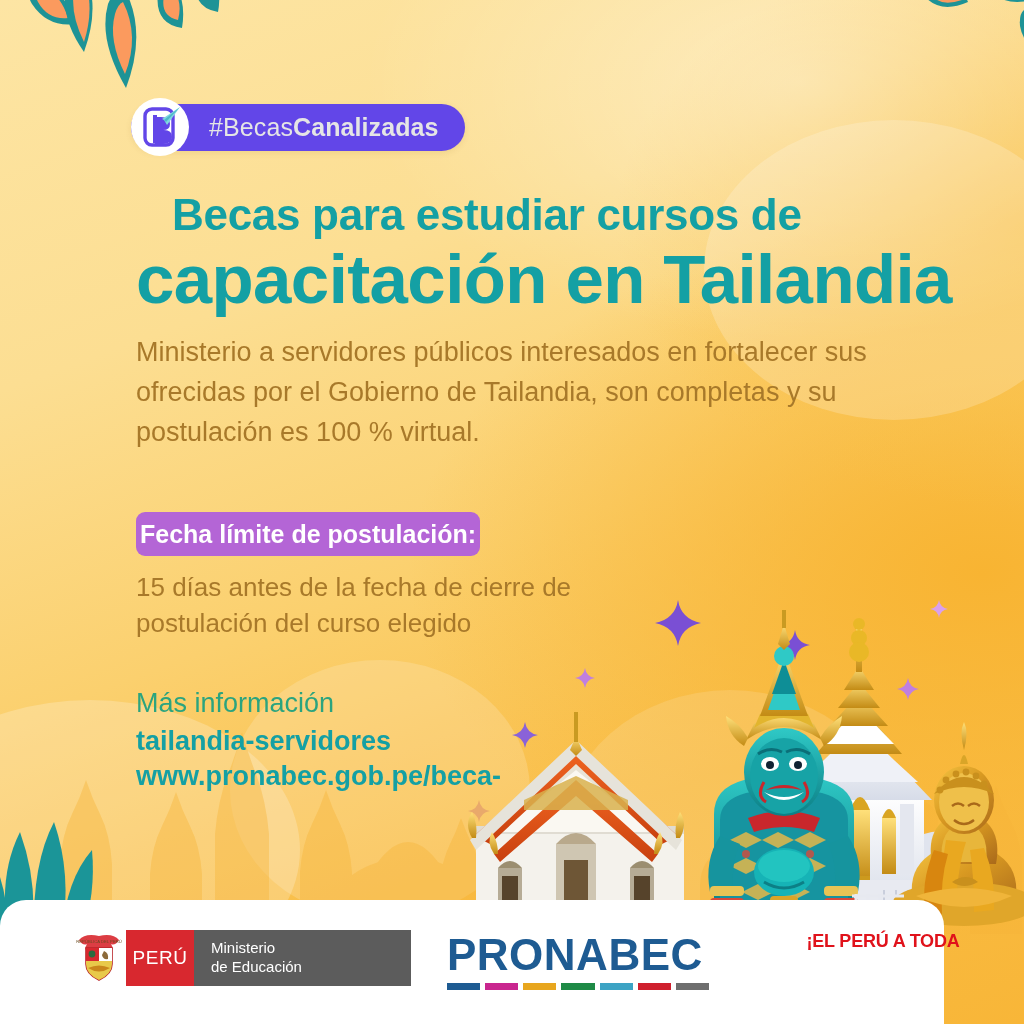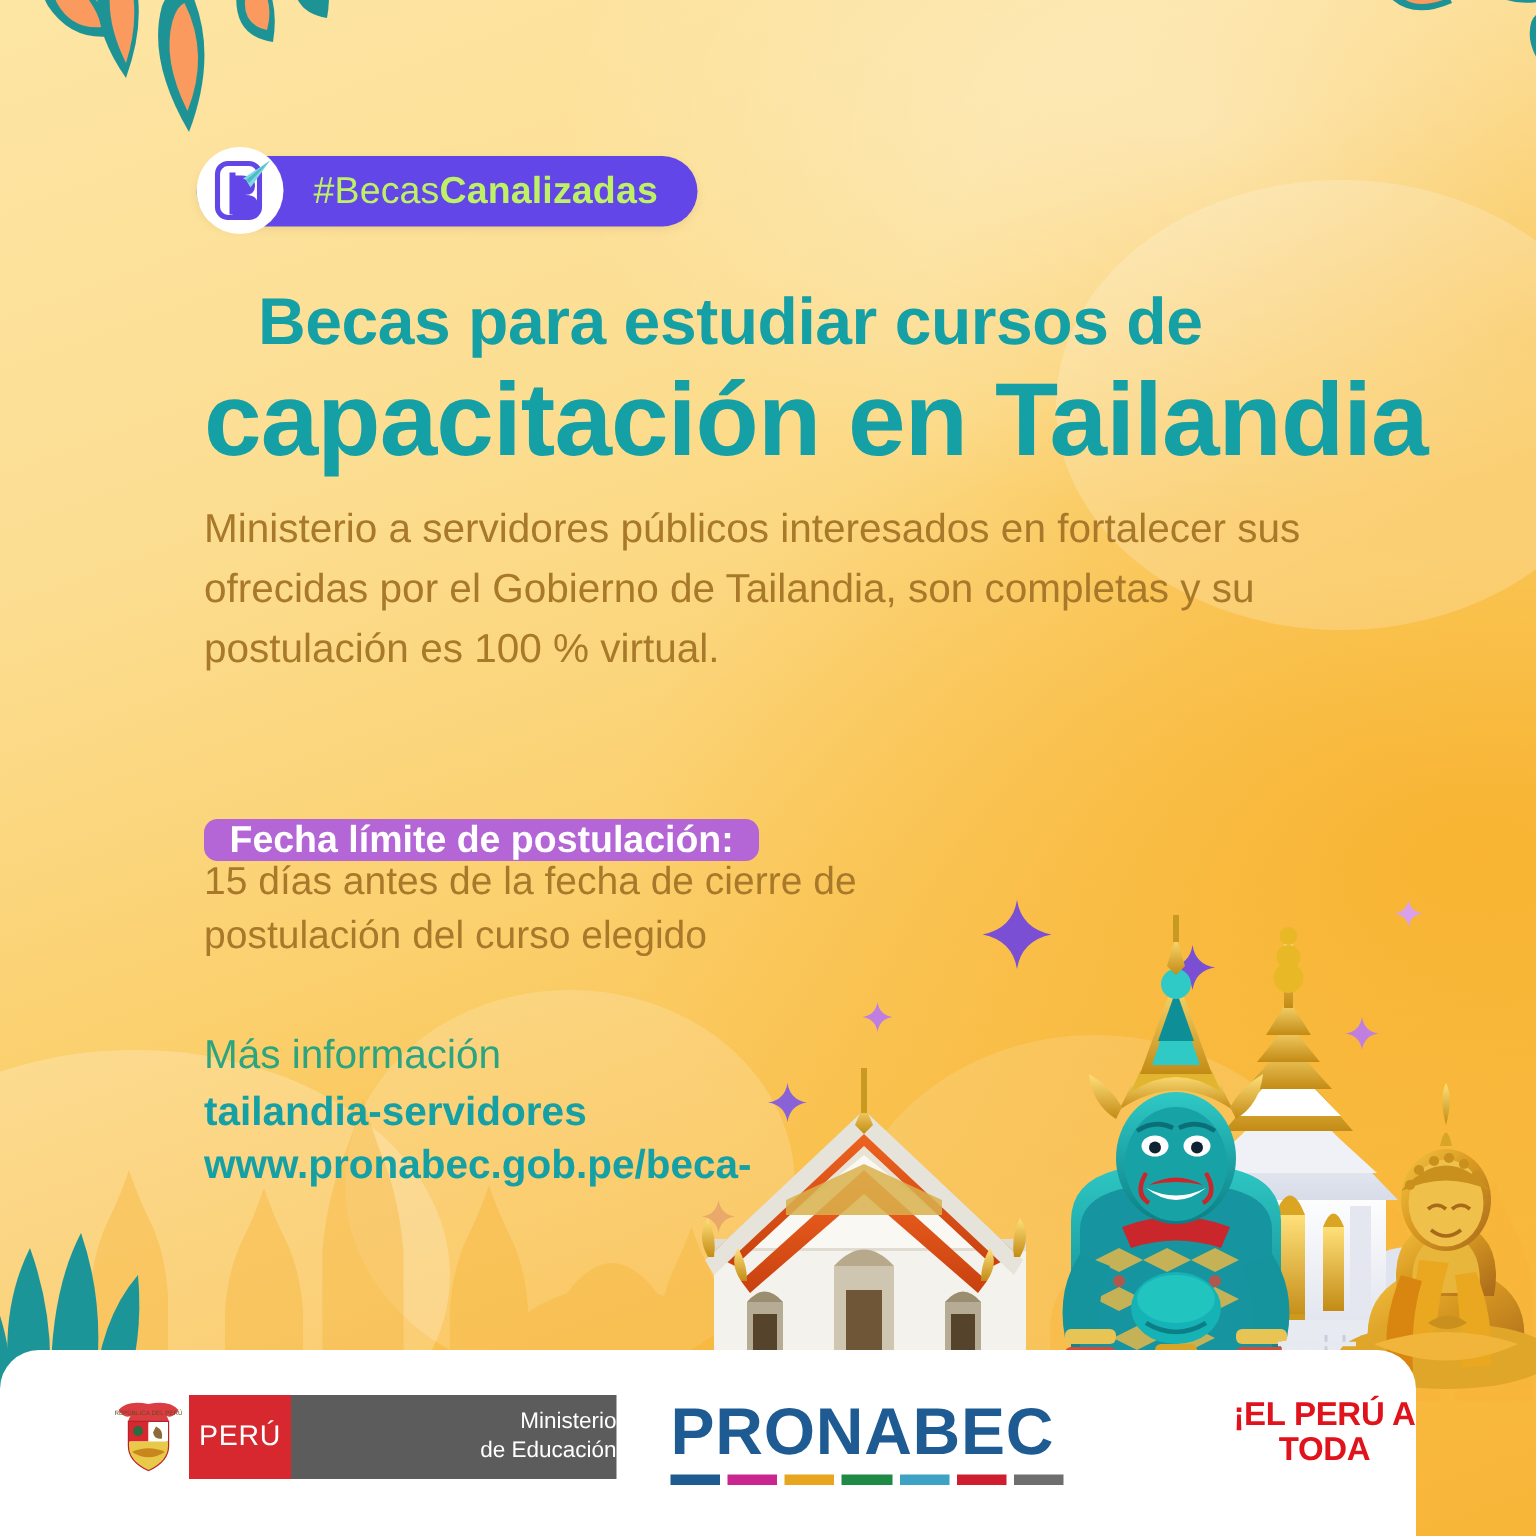--- a/index.html
+++ b/index.html
@@ -40,21 +40,21 @@
 
   
   .badge-row{position:absolute;left:131px;top:98px;height:58px;display:flex;align-items:center;}
   .badge-pill{
     height:47px;display:flex;align-items:center;
     background:#6246E8;border-radius:24px;
     padding:0 26px 0 78px;
     box-shadow:0 2px 6px rgba(120,90,0,.10);
   }
   .badge-pill span{
-    font-size:25px;color:#bef264;letter-spacing:.1px;white-space:nowrap;
+    font-size:25px;color:#e5e5e5;letter-spacing:.1px;white-space:nowrap;
   }
   .badge-pill .hashlight{font-weight:400;}
   .badge-pill .hashbold{font-weight:700;}
   .badge-logo{
     position:absolute;left:0;top:0;width:58px;height:58px;border-radius:50%;
     background:#FFFFFF;display:flex;align-items:center;justify-content:center;
     z-index:2;
   }
 
   
@@ -71,23 +71,23 @@
   
   .body-copy{
     position:absolute;left:136px;top:333px;width:775px;
     font-size:27px;line-height:1.48;color:#A8792A;
     text-align:justify;
   }
   .body-copy .lastline{text-align:left;}
 
   
   .deadline-pill{
-    position:absolute;left:136px;top:512px;height:28px;
+    position:absolute;left:136px;top:512px;height:44px;
     background:#B465D6;border-radius:9px;
-    display:flex;align-items:center;padding:0 17px;margin-top:34px;
+    display:flex;align-items:center;padding:0 4px;
   }
   .deadline-pill span{font-size:25px;font-weight:700;color:#FFFFFF;white-space:nowrap;}
   .deadline-text{
     position:absolute;left:136px;top:570px;width:520px;
     font-size:26px;line-height:1.38;color:#A8792A;
   }
 
   
   .moreinfo-label{
     position:absolute;left:136px;top:688px;
@@ -109,30 +109,30 @@
   .minedu{position:absolute;left:72px;top:30px;display:flex;align-items:stretch;height:56px;}
   .minedu .shield{width:54px;display:flex;align-items:center;justify-content:center;}
   .minedu .peru{
     width:68px;background:#D8282F;color:#FFFFFF;
     display:flex;align-items:center;justify-content:center;
     font-size:19px;letter-spacing:.5px;
   }
   .minedu .mined{
     width:200px;background:#5C5C5C;color:#FFFFFF;
     display:flex;flex-direction:column;justify-content:center;
-    padding-left:17px;font-size:15px;line-height:1.26;align-items:flex-end;
+    padding-left:17px;font-size:15px;line-height:1.26;
   }
   .pronabec{position:absolute;left:447px;top:33px;width:262px;}
   .pronabec .word{
     font-size:44px;font-weight:800;color:#1E5B92;letter-spacing:.5px;line-height:1;
   }
   .pronabec .bars{display:flex;gap:5px;margin-top:6px;}
   .pronabec .bars i{display:block;height:7px;flex:1;}
   .slogan{position:absolute;left:790px;top:32px;width:186px;text-align:center;color:#E0121B;}
-  .slogan .s1{font-size:22px;font-weight:800;letter-spacing:-.2px;line-height:1.04;}
+  .slogan .s1{font-size:18px;font-weight:800;letter-spacing:-.2px;line-height:1.04;}
   .slogan .s2{font-size:29px;font-weight:800;letter-spacing:-.4px;line-height:1.04;}
 </style>
 </head>
 <body>
 
 <div class="poster">
 
   <div class="bgblob blob-d"></div>
   <div class="bgblob blob-a"></div>
   <div class="bgblob blob-b"></div>

